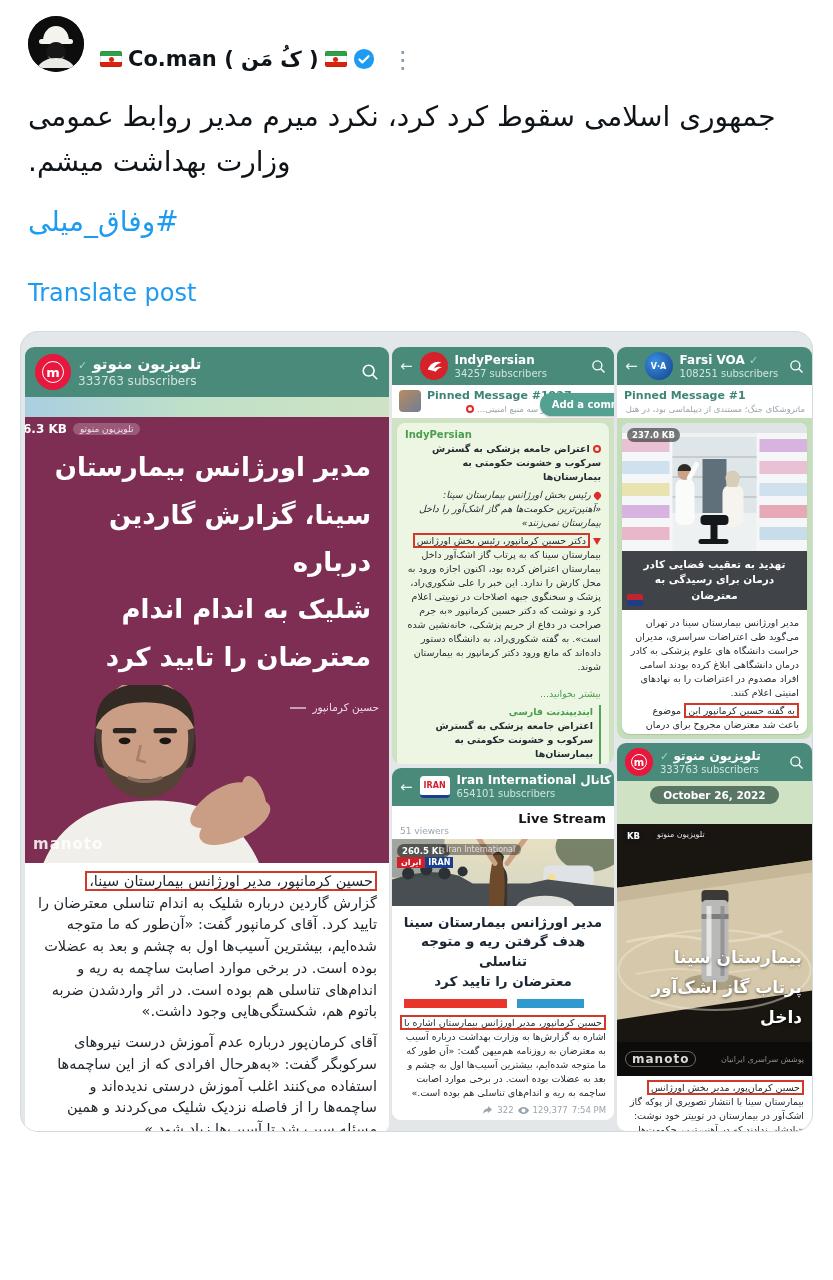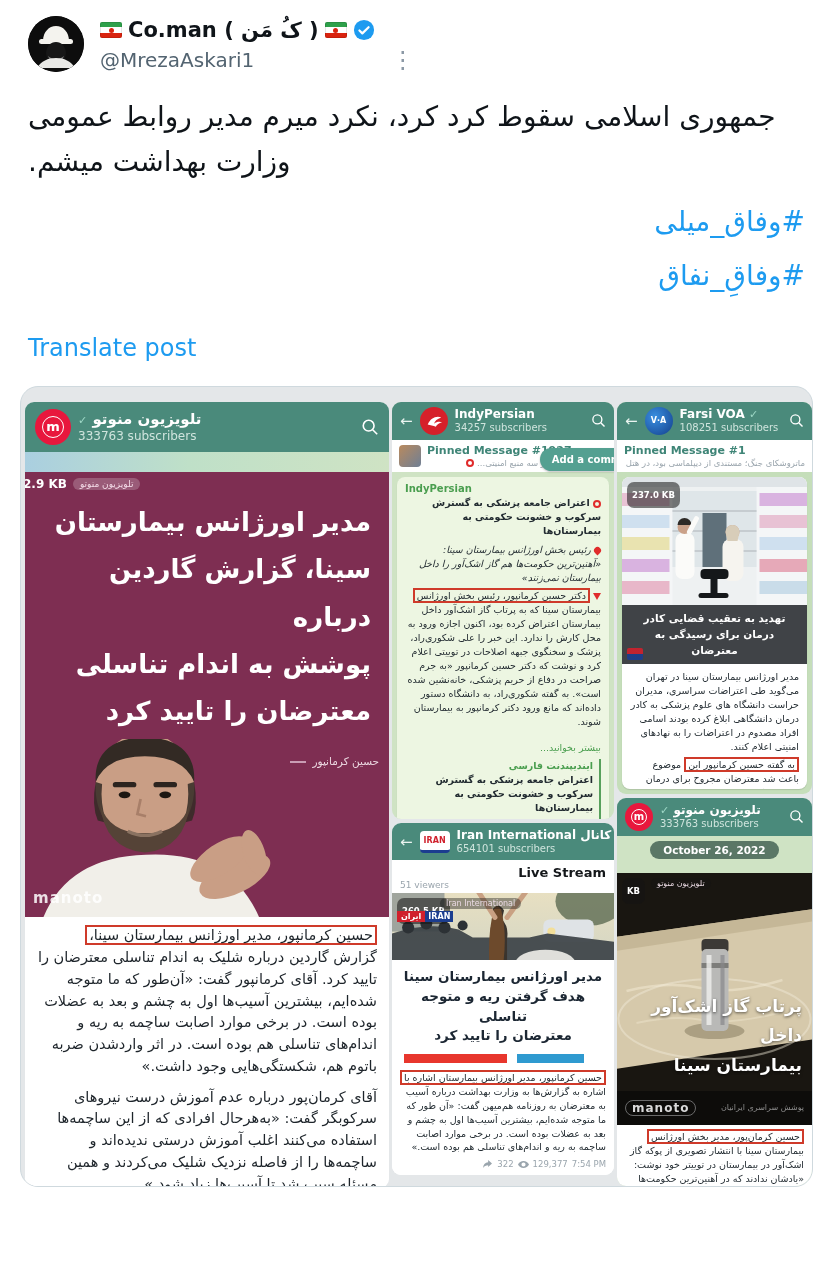--- a/index.html
+++ b/index.html
@@ -21,21 +21,21 @@
         box-shadow:inset 0 0 0 1px rgba(0,0,0,.10)}
   .flag::after{content:"";position:absolute;left:50%;top:50%;width:5px;height:5px;margin:-2.5px 0 0 -2.5px;background:#d9230f;border-radius:50%}
   .badge{width:22px;height:22px;flex:none;display:inline-flex}
   .handle{color:var(--gray);font-size:20px;margin-top:5px}
   .follow-btn{margin-left:auto;background:#0f1419;color:#fff;border:none;border-radius:25px;
               font-family:inherit;font-weight:bold;font-size:20px;padding:12px 38px;cursor:pointer}
   .more{color:#8b98a5;font-size:24px;margin:6px 0 0 16px;line-height:1}
 
   
   .tweet-text{direction:rtl;text-align:left;font-size:28px;line-height:1.62;padding:22px 28px 0 28px;color:var(--ink)}
-  .hashtags{padding:10px 28px 0 28px;direction:rtl;text-align:right}
+  .hashtags{padding:10px 28px 0 28px;direction:rtl;text-align:left}
   .hashtags a{display:block;color:var(--twblue);text-decoration:none;font-size:28px;line-height:1.95;cursor:pointer}
   .translate{display:block;color:var(--twblue);font-size:24px;padding:30px 28px 0 28px;text-decoration:none;direction:ltr;width:max-content;cursor:pointer}
 
   
   .collage{margin:24px 20px 0 20px;height:801px;border:1px solid #cfd9de;border-radius:18px;
            background:var(--gap);overflow:hidden;display:flex;gap:3px;padding:15px 0 0 4px;cursor:pointer}
   .col{display:flex;flex-direction:column;gap:4px;min-width:0}
   .col-left{width:364px;flex:none}
   .col-mid{width:222px;flex:none}
   .col-right{flex:1;min-width:0}
@@ -110,21 +110,21 @@
   .smtext p{margin-bottom:4px}
   .greenlink{color:#4a9e4f;font-size:9.5px;display:block;margin:13px 0 4px 0}
   .quoted{border-right:2px solid #57a05c;padding-right:6px;margin-top:2px}
   .qch{color:#4a9e4f;font-weight:bold;font-size:9.5px}
 
   
   .voa-panel{height:392px;background:var(--voabg)}
   .voa-bubble{background:#fff;border-radius:8px;margin:5px;overflow:hidden;box-shadow:0 1px 1px rgba(0,0,0,.12)}
   .photo{position:relative;overflow:hidden}
   .photo svg{display:block;width:100%;height:100%}
-  .fchip{position:absolute;left:5px;top:5px;background:rgba(20,20,20,.55);color:#fff;font-size:8.5px;font-weight:bold;padding:8px 5px;border-radius:7px}
+  .fchip{position:absolute;left:5px;top:5px;background:rgba(20,20,20,.55);color:#fff;font-size:8.5px;font-weight:bold;padding:2px 5px;border-radius:7px}
   .wmchip2{position:absolute;left:58px;top:5px;background:rgba(20,20,20,.4);color:#e9d9e2;font-size:8px;padding:1px 6px;border-radius:7px;direction:rtl;white-space:nowrap}
   .banner{background:#404347;color:#fff;direction:rtl;text-align:center;font-weight:bold;font-size:10.5px;line-height:1.5;padding:6px 8px;position:relative}
   .voamini{position:absolute;left:5px;bottom:4px;width:16px;height:12px;background:linear-gradient(180deg,#d0202c 0 50%,#1b3d8f 50% 100%);border-radius:2px;opacity:.9}
   .voa-body{padding:6px 8px}
 
   
   .intl-panel{height:352px;background:#fff}
   .liverow{padding:5px 8px 3px 8px;background:#fff}
   .live-t{font-weight:bold;font-size:13px;color:#14171a;direction:ltr;text-align:right}
   .live-v{color:#9aa5ad;font-size:9px;direction:ltr;text-align:left}
@@ -134,21 +134,21 @@
   .bar-blue{height:9px;background:#2f9ad0;width:34%}
   .intl-body{padding:2px 8px 4px 8px;background:#fff}
   .iranlogo{position:absolute;left:5px;top:18px;display:flex}
   .iranlogo .r{background:#d0202c;color:#fff;font-size:8px;font-weight:bold;padding:1px 4px;direction:rtl}
   .iranlogo .r::after{content:"ایران"}
   .iranlogo .bl{background:#1b3d8f;color:#fff;font-size:8px;font-weight:bold;padding:1px 3px}
   .iranlogo .bl::after{content:"IRAN"}
 
   
   .m2-panel{flex:1;min-height:370px}
-  .datechip{margin:5px auto 14px auto;background:rgba(56,88,76,.78);color:#fff;padding:3px 13px;border-radius:12px;font-size:10.5px;font-weight:bold;width:max-content}
+  .datechip{margin:5px auto 20px auto;background:rgba(56,88,76,.78);color:#fff;padding:3px 13px;border-radius:12px;font-size:10.5px;font-weight:bold;width:max-content}
   .m2photo{position:relative;height:252px;background:#191611;overflow:hidden;flex:none}
   .m2overlay{position:absolute;right:10px;bottom:44px;direction:rtl;text-align:right;color:#fff;font-weight:bold;font-size:17px;line-height:1.75;text-shadow:0 1px 3px rgba(0,0,0,.6)}
   .m2strip{position:absolute;left:0;right:0;bottom:0;height:34px;background:#0d0c0a;display:flex;align-items:center;justify-content:space-between;padding:0 8px}
   .m2wm{color:#d9d9d9;font-weight:bold;font-size:12px;letter-spacing:1px;border:1px solid #6a6a6a;border-radius:8px;padding:0 6px}
   .m2cap{color:#8d8d8d;font-size:8px;direction:rtl}
   .m2body{background:#fff;padding:5px 8px;flex:1}
 
   svg{vertical-align:middle}
 </style>
 </head>
@@ -172,30 +172,28 @@
         <span class="flag"></span>
         <span>Co.man ( کُ مَن )</span>
         <span class="flag"></span>
         <span class="badge">
           <svg viewBox="0 0 24 24" width="22" height="22">
               <circle cx="12" cy="12" r="11" fill="#1d9bf0"></circle>
               <path d="M7 12.5l3.2 3.2L17 9" stroke="#fff" stroke-width="2.4" fill="none" stroke-linecap="round" stroke-linejoin="round"></path>
             </svg>
         </span>
       </div>
-      <div class="handle">@MrezaAskari1</div>
     </div>
     <div class="more">⋮</div>
   </header>
 
   <div class="tweet-text">جمهوری اسلامی سقوط کرد کرد، نکرد میرم مدیر روابط عمومی وزارت بهداشت میشم.</div>
 
   <div class="hashtags">
     <a>#وفاق_میلی</a>
-    <a>#وفاقِ_نفاق</a>
   </div>
 
   <a class="translate">Translate post</a>
 
   <div class="collage">
 
     <div class="col col-left">
       <section class="panel left-panel">
         <div class="tgh big">
           <span class="logo-manoto lg">
@@ -208,27 +206,27 @@
           <span class="grow"></span>
           <svg class="searchsvg" viewBox="0 0 20 20" width="18" height="18">
               <circle cx="8.5" cy="8.5" r="6" fill="none" stroke="#fff" stroke-width="1.8"></circle>
               <path d="M13 13l5 5" stroke="#fff" stroke-width="1.8"></path>
             </svg>
         </div>
         <div class="wallstrip"></div>
         <div class="bubble">
           <div class="maroon-card">
             <div class="file-row">
-              <span class="fsize">2.9 KB</span>
+              <span class="fsize">6.3 KB</span>
               <span class="wmchip">تلویزیون منوتو</span>
             </div>
             <div class="headline">
               <div>مدیر اورژانس بیمارستان</div>
               <div>سینا، گزارش گاردین درباره</div>
-              <div>پوشش به اندام تناسلی</div>
+              <div>شلیک به اندام اندام</div>
               <div>معترضان را تایید کرد</div>
             </div>
             <div class="portrait-wrap">
               <svg viewBox="0 0 340 178" preserveAspectRatio="xMidYMid slice">
                 <rect width="340" height="178" fill="#7e2e52"></rect>
                 <path d="M15 178q22-62 98-64q82-4 108 64z" fill="#f1efe9"></path>
                 <ellipse cx="112" cy="52" rx="46" ry="52" fill="#c99e85"></ellipse>
                 <path d="M66 46q-2-40 46-42q48 2 46 42q-10-24-46-24q-36 0-46 24z" fill="#332a24"></path>
                 <path d="M66 46q-4 22 2 36l8 2q-6-18-4-36z" fill="#332a24" opacity=".85"></path>
                 <path d="M158 46q4 22-2 36l-8 2q6-18 4-36z" fill="#332a24" opacity=".85"></path>
@@ -487,22 +485,22 @@
             <ellipse cx="100" cy="158" rx="30" ry="8" fill="#8e8468" opacity=".6"></ellipse>
             <rect x="87" y="66" width="27" height="14" rx="4" fill="#3c3a36"></rect>
             <rect x="87" y="76" width="27" height="82" rx="5" fill="#b9b9b7"></rect>
             <rect x="87" y="90" width="27" height="5" fill="#7d7d7a"></rect>
             <rect x="92" y="82" width="5" height="70" fill="#f0f0ee" opacity=".8"></rect>
             <rect x="106" y="82" width="4" height="70" fill="#88888a" opacity=".7"></rect>
           </svg>
           <span class="fchip">KB</span>
           <span class="wmchip2" style="left:34px">تلویزیون منوتو</span>
           <div class="m2overlay">
+            <div>بیمارستان سینا</div>
             <div>پرتاب گاز اشک‌آور داخل</div>
-            <div>بیمارستان سینا</div>
           </div>
           <div class="m2strip">
             <span class="m2wm">manoto</span>
             <span class="m2cap">پوشش سراسری ایرانیان</span>
           </div>
         </div>
         <div class="m2body smtext">
           <p><span class="hl">حسین کرمان‌پور، مدیر بخش اورژانس</span> <span>بیمارستان سینا با انتشار تصویری از پوکه گاز اشک‌آور در بیمارستان در توییتر خود نوشت: «یادشان ندادند که در آهنین‌ترین حکومت‌ها هم گاز اشک‌آور را داخل بیمارستان، آن هم در فضای بسته نمی‌زنند. اما این‌ها زدند. بماند برای تاریخ»</span></p>
 
         </div>

